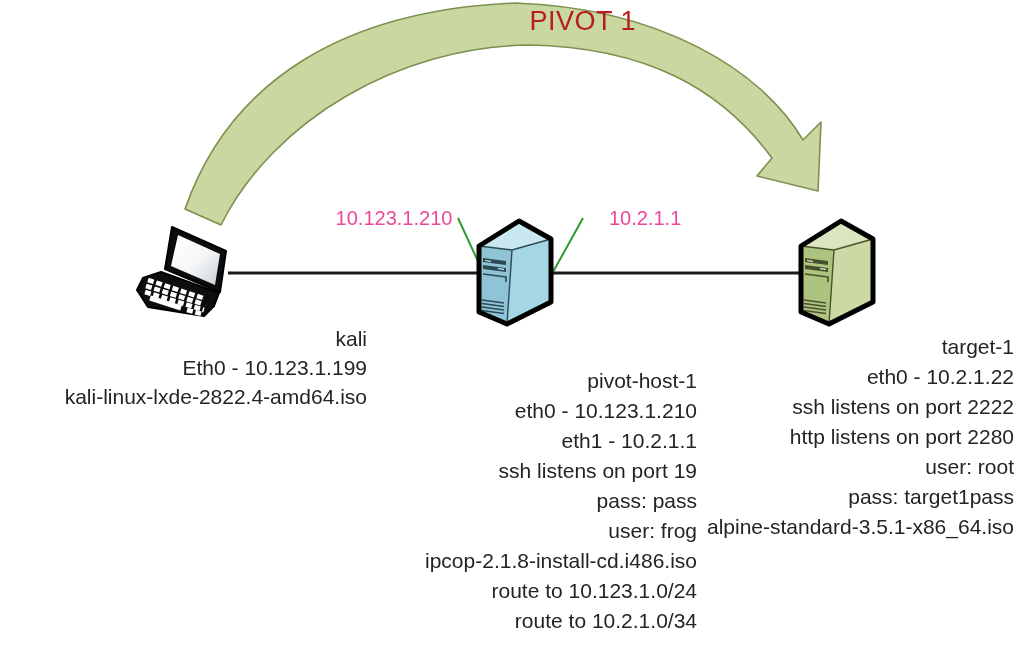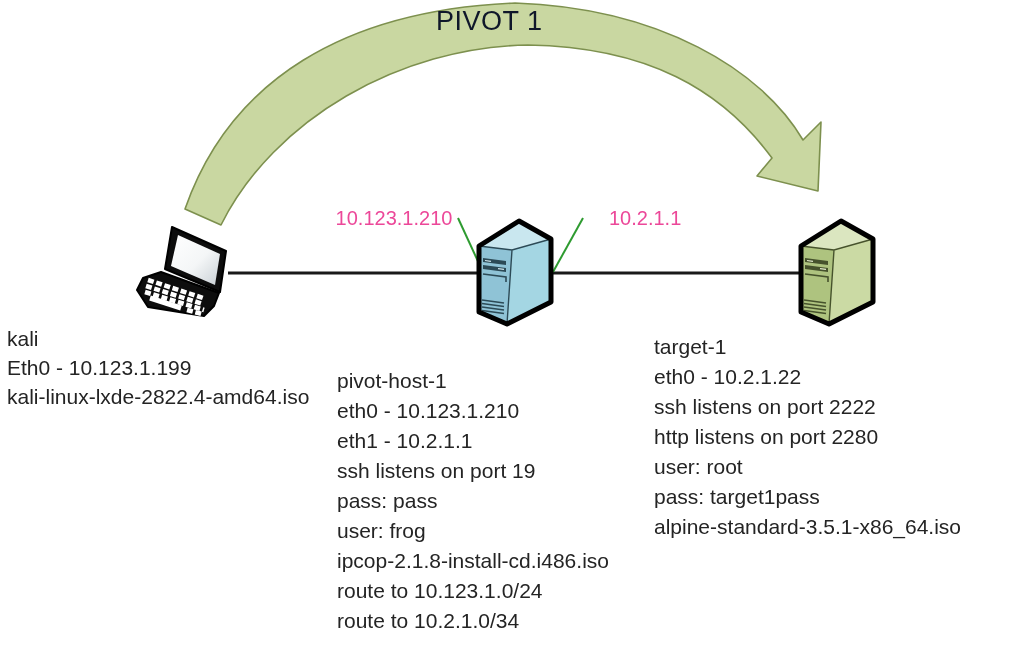--- a/index.html
+++ b/index.html
@@ -7,33 +7,33 @@
     position:relative; width:1024px; height:655px; overflow:hidden;
     background:#ffffff; font-family:"Liberation Sans", sans-serif; color:#242424;
   }
   .bg-layer { position:absolute; left:0; top:0; width:1024px; height:655px; }
 
   .pivot-arrow-path { stroke:#7d904e; stroke-width:1.6; stroke-linejoin:round; }
   .net-line   { stroke:#1a1a1a; stroke-width:3; }
   .green-line { stroke:#2e9b30; stroke-width:2; }
 
   .pivot-label {
-    position:absolute; left:436px; top:6px; width:200px; text-align:left;
-    font-size:27px; letter-spacing:0.5px; color:#0f172a;
+    position:absolute; left:436px; top:6px; width:200px; text-align:right;
+    font-size:27px; letter-spacing:0.5px; color:#b91c1c;
   }
   .if-label { position:absolute; font-size:20px; color:#ec4899; white-space:nowrap; }
   .if-left  { left:332px; top:207px; width:124px; text-align:center; }
   .if-right { left:585px; top:207px;margin-left:24px; }
 
   .icon { position:absolute; }
   .laptop-svg   { left:136px; top:226px; width:100px; height:98px; }
   .server-pivot { left:462px; top:212px; width:100px; height:120px; }
   .server-target{ left:784px; top:212px; width:100px; height:120px; }
 
-  .node-text { position:absolute; text-align:left; font-size:21px; color:#242424; }
+  .node-text { position:absolute; text-align:right; font-size:21px; color:#242424; }
   .kali-text   { left:7px;   top:324px; width:360px; line-height:29px; }
   .pivot-text  { left:337px; top:366px; width:360px; line-height:30px; }
   .target-text { left:654px; top:332px; width:360px; line-height:30px; }
 
   
   .s-outline { fill:none; stroke:#000000; stroke-width:5; stroke-linejoin:round; }
   .s-edge    { fill:none; stroke-width:1.4; }
   .server-blue  .s-front { fill:#8fc3d6; }
   .server-blue  .s-side  { fill:#a4d6e3; }
   .server-blue  .s-top   { fill:#c9e7ef; }

